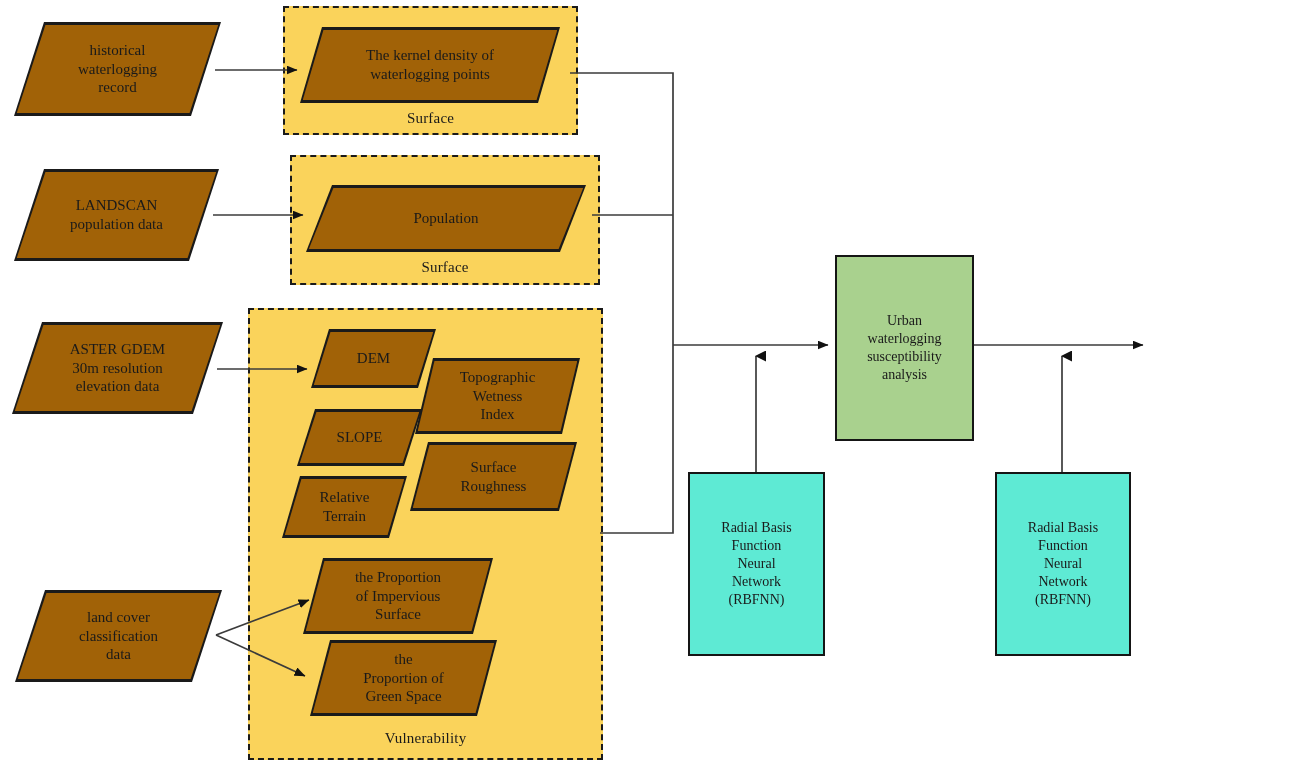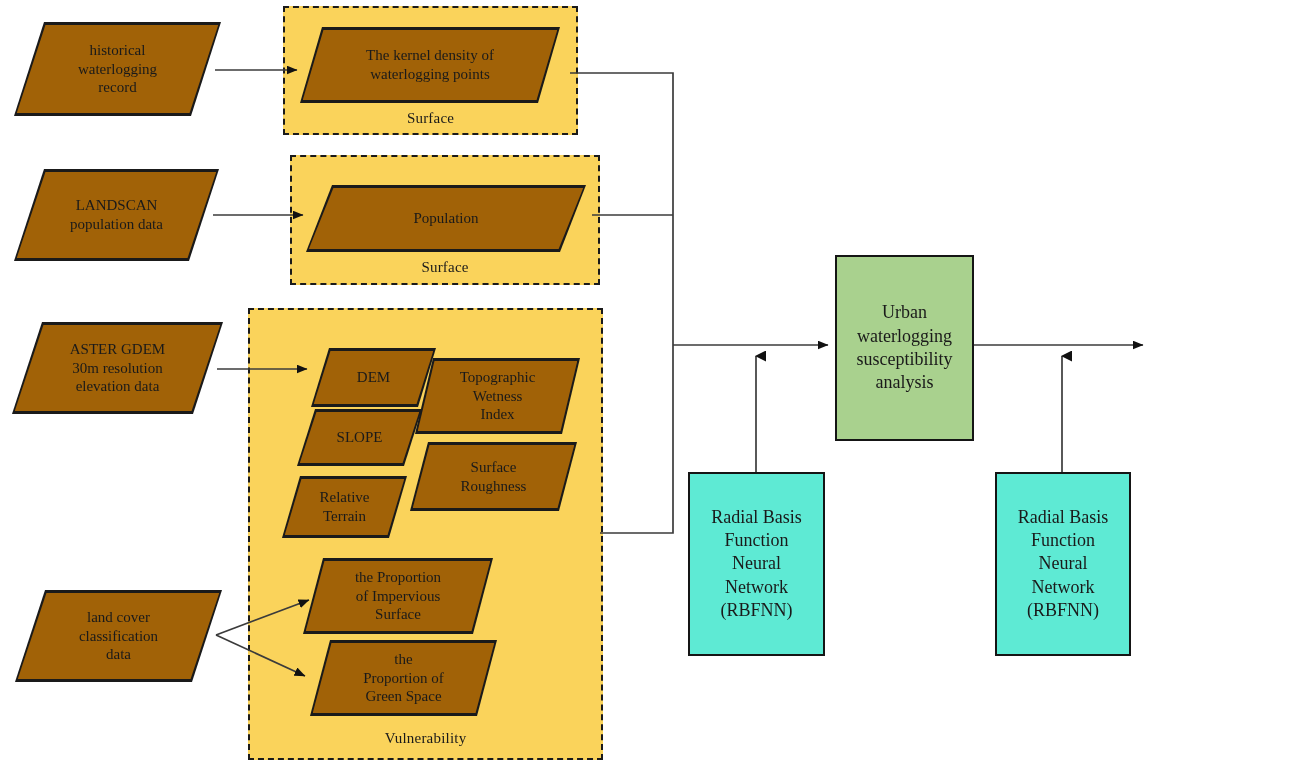--- a/index.html
+++ b/index.html
@@ -58,21 +58,21 @@
 
   
   .rect{
     position:absolute;
     box-sizing:border-box;
     border:2.5px solid #151515;
     display:flex;
     align-items:center;
     justify-content:center;
     text-align:center;
-    font-size:18px;
+    font-size:14px;
     line-height:1.3;
     padding:4px 6px;
   }
   .rect.green{background:#A9D18E;}
   .rect.orange{background:#5eead4;}
 
   svg#wires{
     position:absolute;
     left:0;top:0;
     width:1303px;height:772px;
@@ -166,21 +166,21 @@
   <div class="para-wrap" style="left:415px;top:358px;width:165px;height:76px;--sk:18px;z-index:1;">
     <div class="fill"></div>
     <div class="inner" style="padding:0 6px;">Topographic<br>Wetness<br>Index</div>
   </div>
 
   <div class="para-wrap" style="left:410px;top:442px;width:167px;height:69px;--sk:18px;z-index:1;">
     <div class="fill"></div>
     <div class="inner" style="padding:0 6px;">Surface<br>Roughness</div>
   </div>
 
-  <div class="para-wrap" style="left:311px;top:348px;width:125px;height:59px;--sk:18px;z-index:2;">
+  <div class="para-wrap" style="left:311px;top:329px;width:125px;height:59px;--sk:18px;z-index:2;">
     <div class="fill"></div>
     <div class="inner" style="padding:0 4px;">DEM</div>
   </div>
 
   <div class="para-wrap" style="left:297px;top:409px;width:125px;height:57px;--sk:18px;z-index:2;">
     <div class="fill"></div>
     <div class="inner" style="padding:0 4px;">SLOPE</div>
   </div>
 
   <div class="para-wrap" style="left:282px;top:476px;width:125px;height:62px;--sk:18px;z-index:2;">

